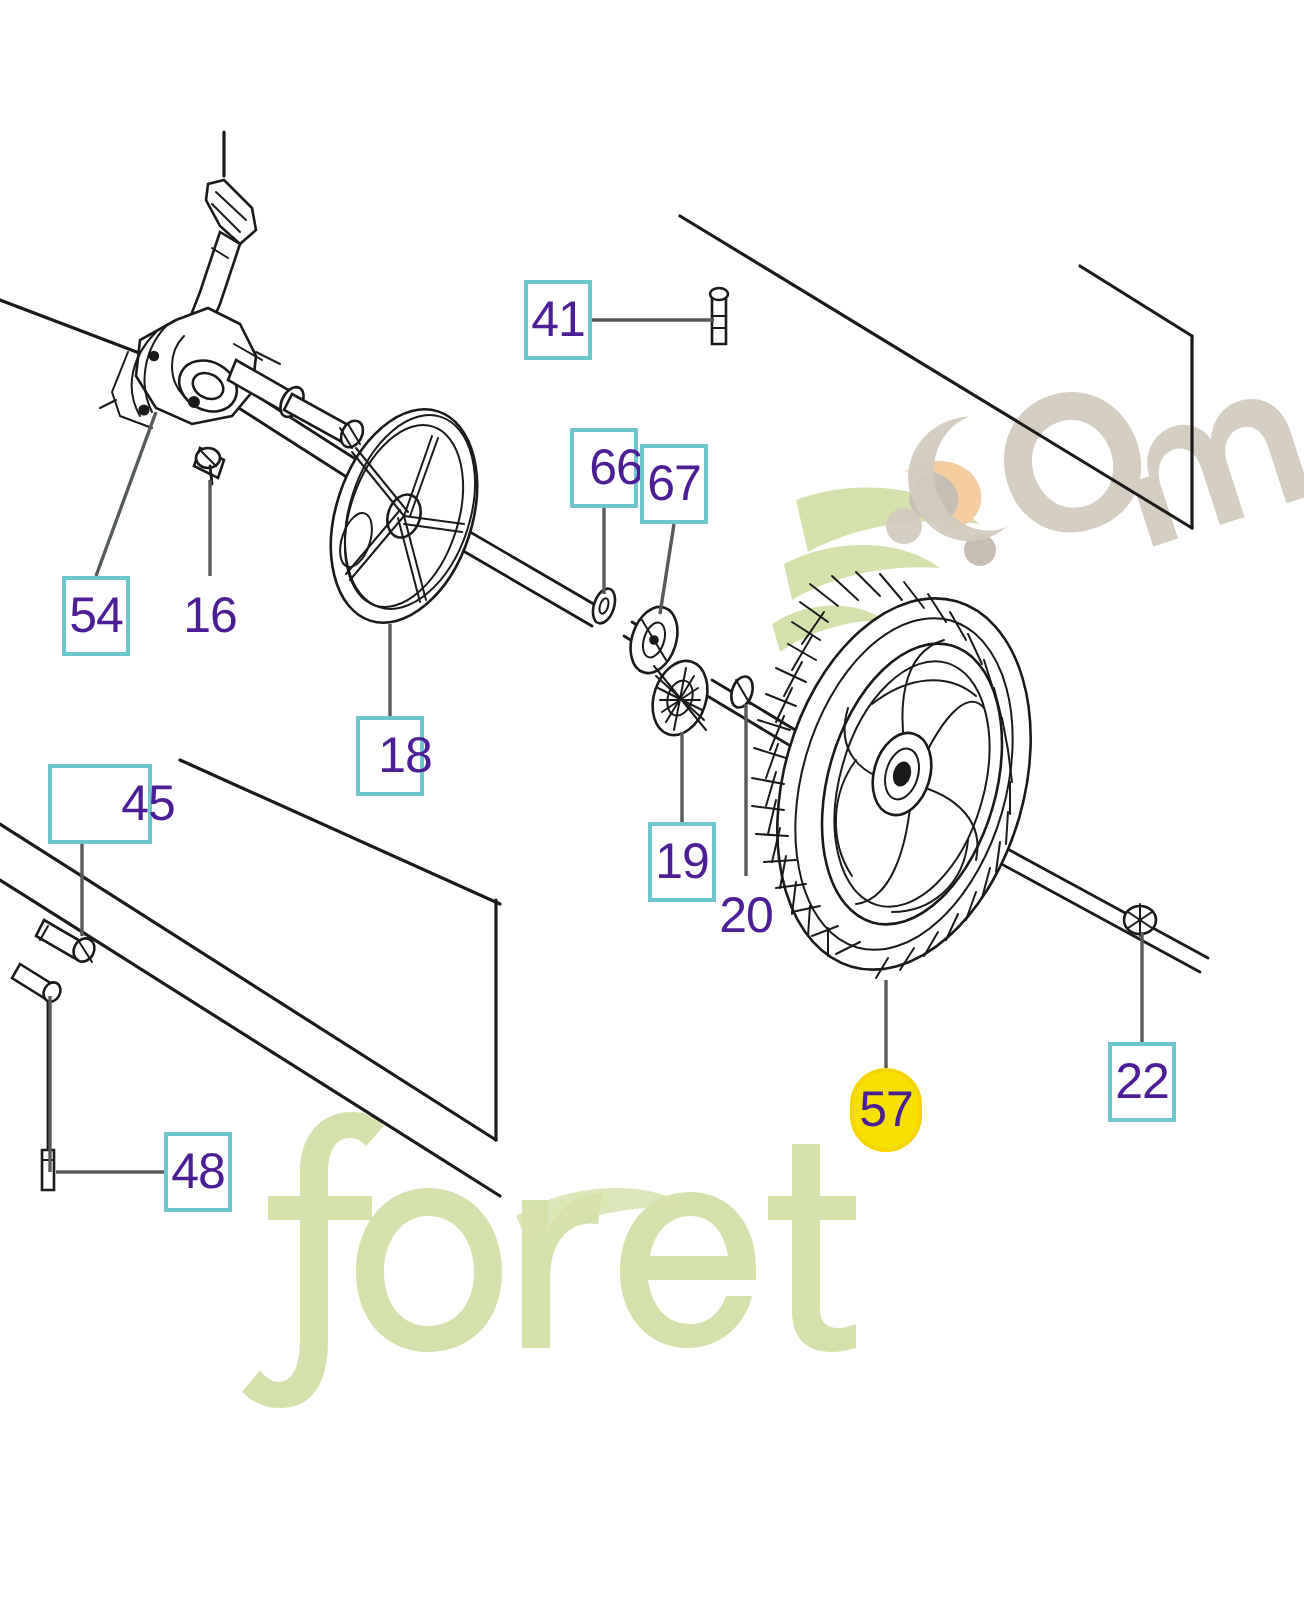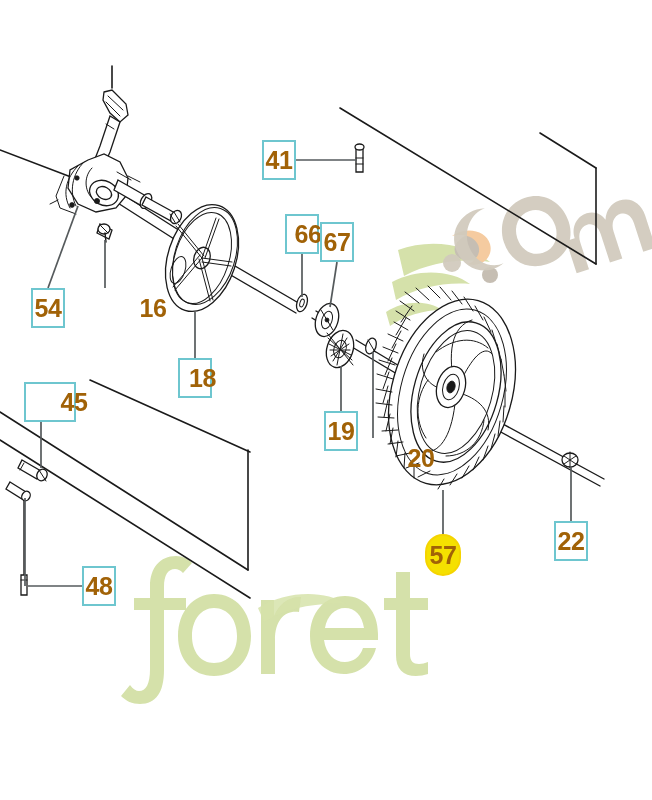--- a/index.html
+++ b/index.html
@@ -25,34 +25,33 @@
     width: 652px;
     height: 800px;
   }
   .callout {
     position: absolute;
     box-sizing: border-box;
     display: flex;
     align-items: center;
     justify-content: center;
     font-family: "Liberation Sans", sans-serif;
-    font-weight: bold;
-    color: #a16207;
+    font-weight: normal;
+    color: #4c1d95;
     letter-spacing: -0.5px;
     line-height: 1;
     user-select: none;
   }
   .callout.boxed {
     border: 2px solid #6ec6cf;
     background: #ffffff;
   }
   .callout.plain {
     border: 2px solid transparent;
     background: transparent;
-    margin-left: 48px;
   }
   .callout.highlight {
     border: 2px solid #f5d400;
     background: #f5e000;
   }
 </style>
 </head>
 <body>
 
 <div id="page">

